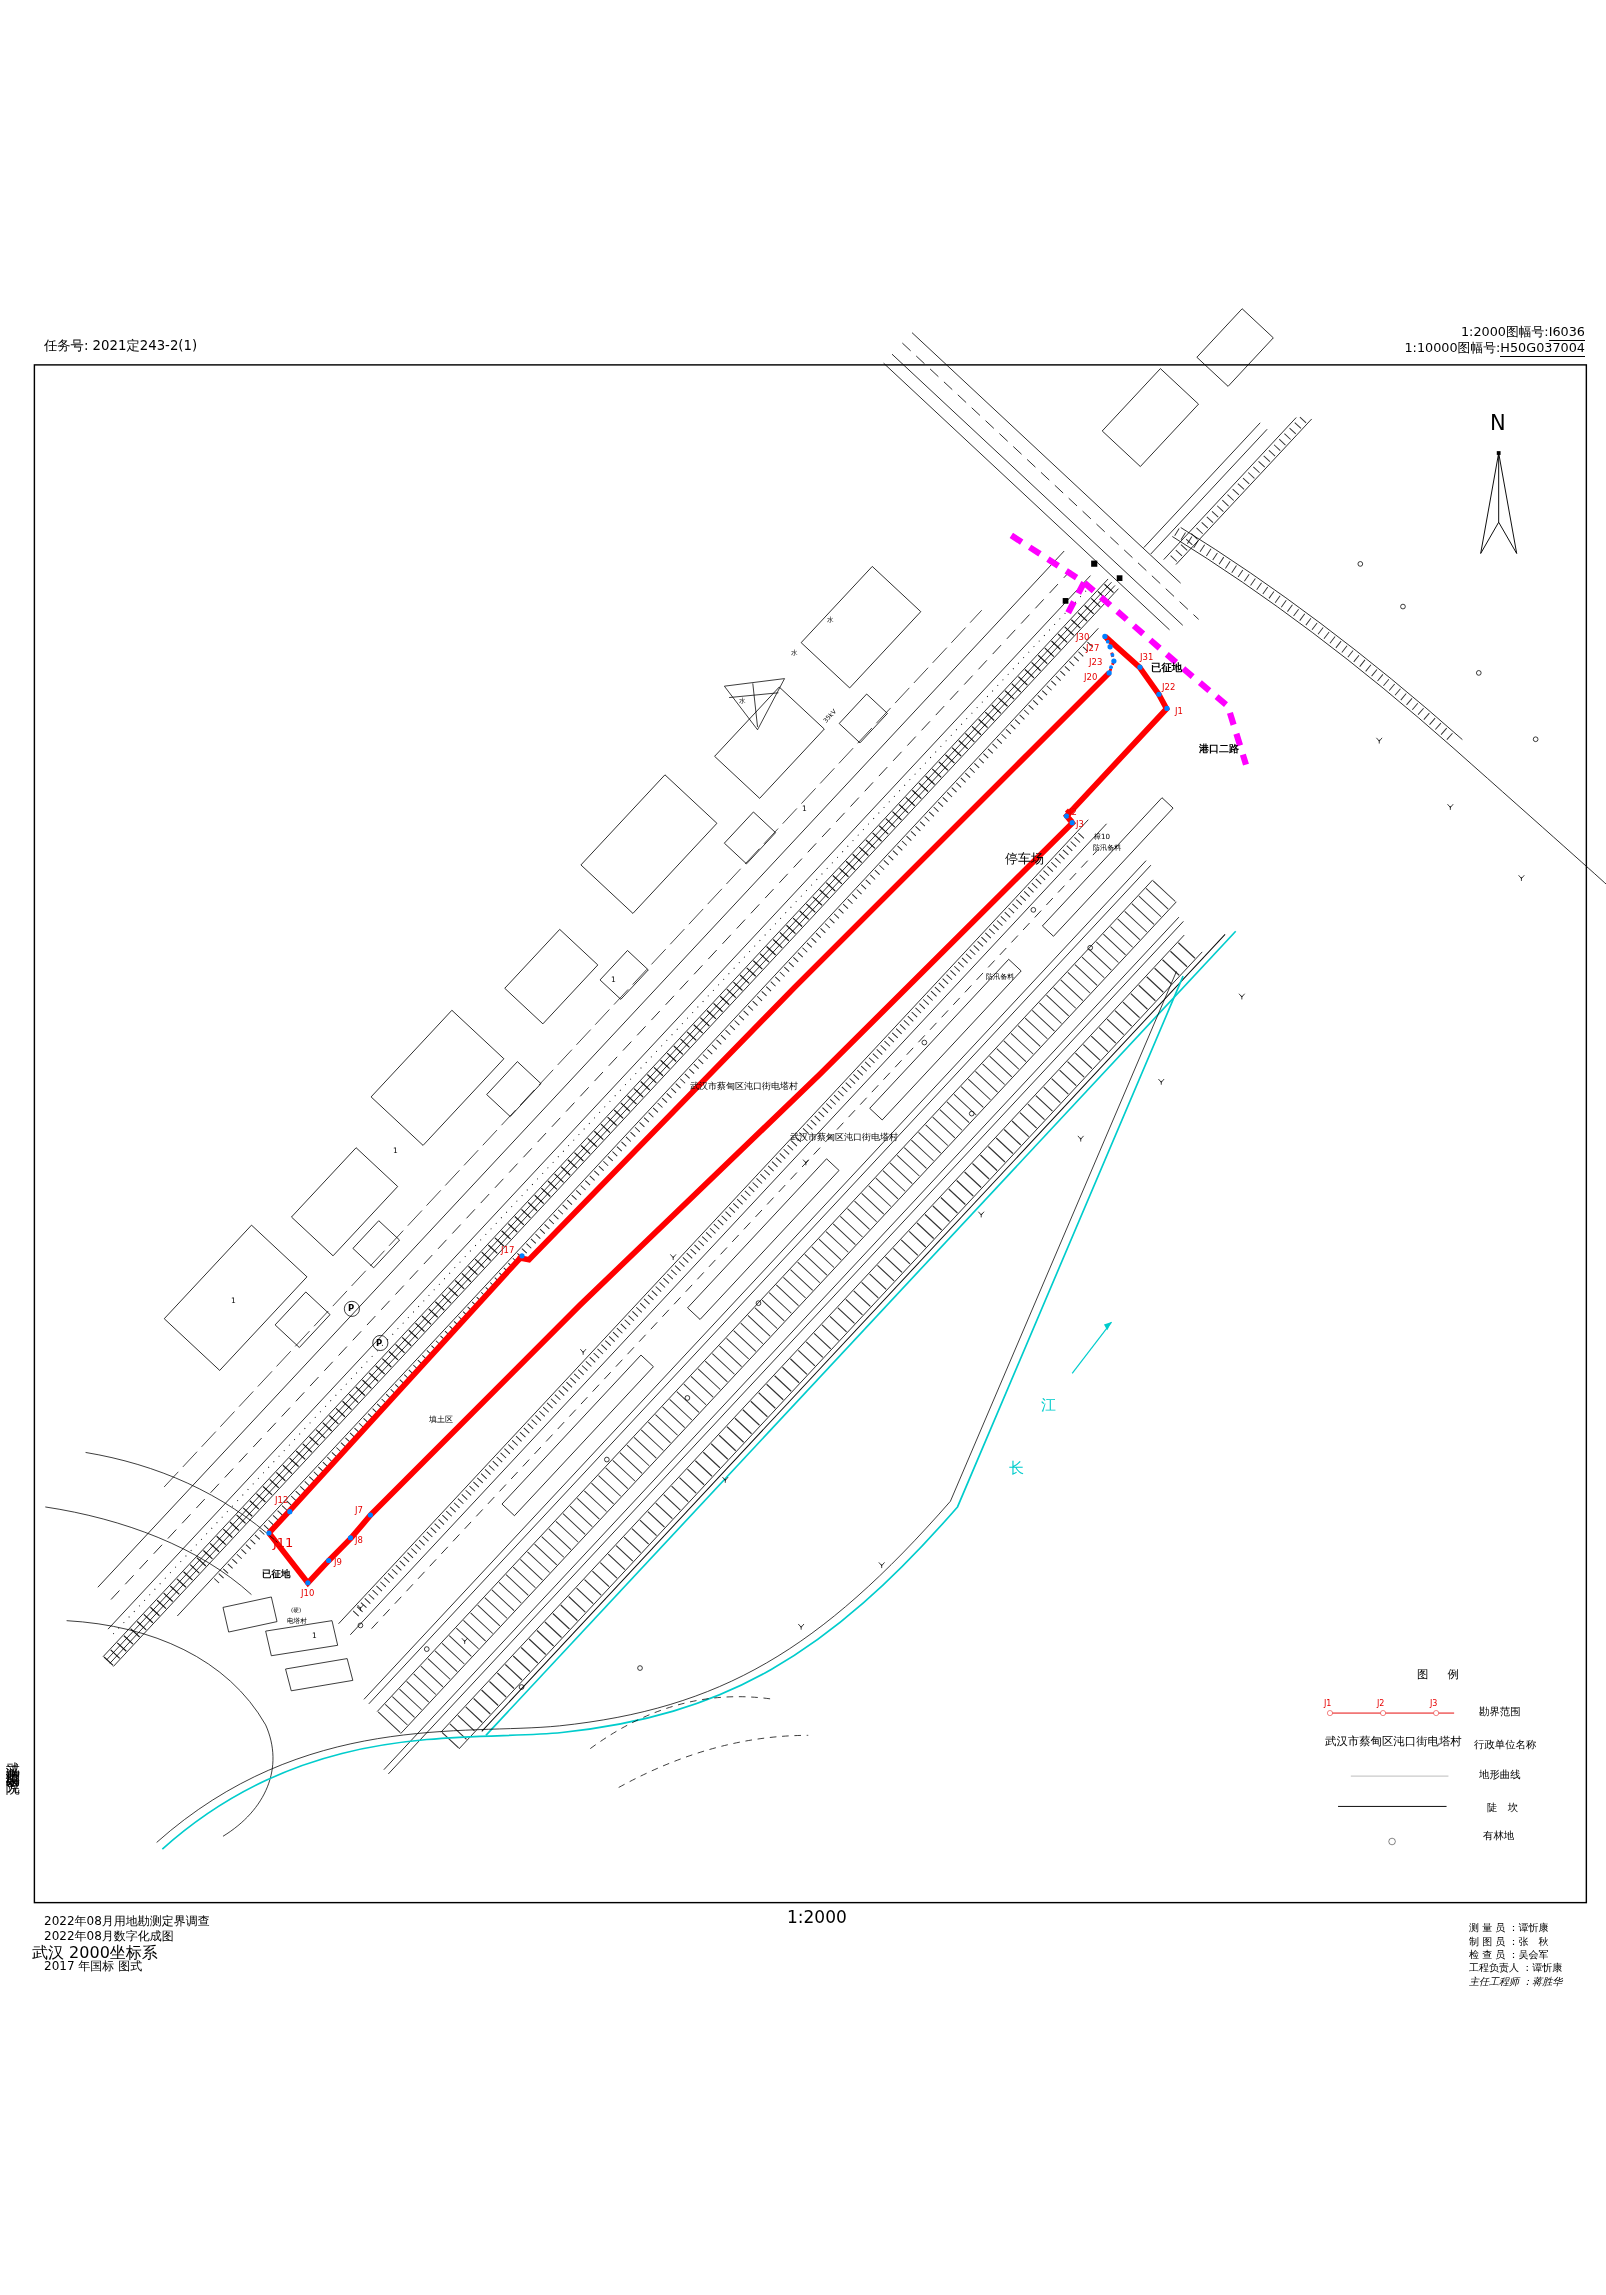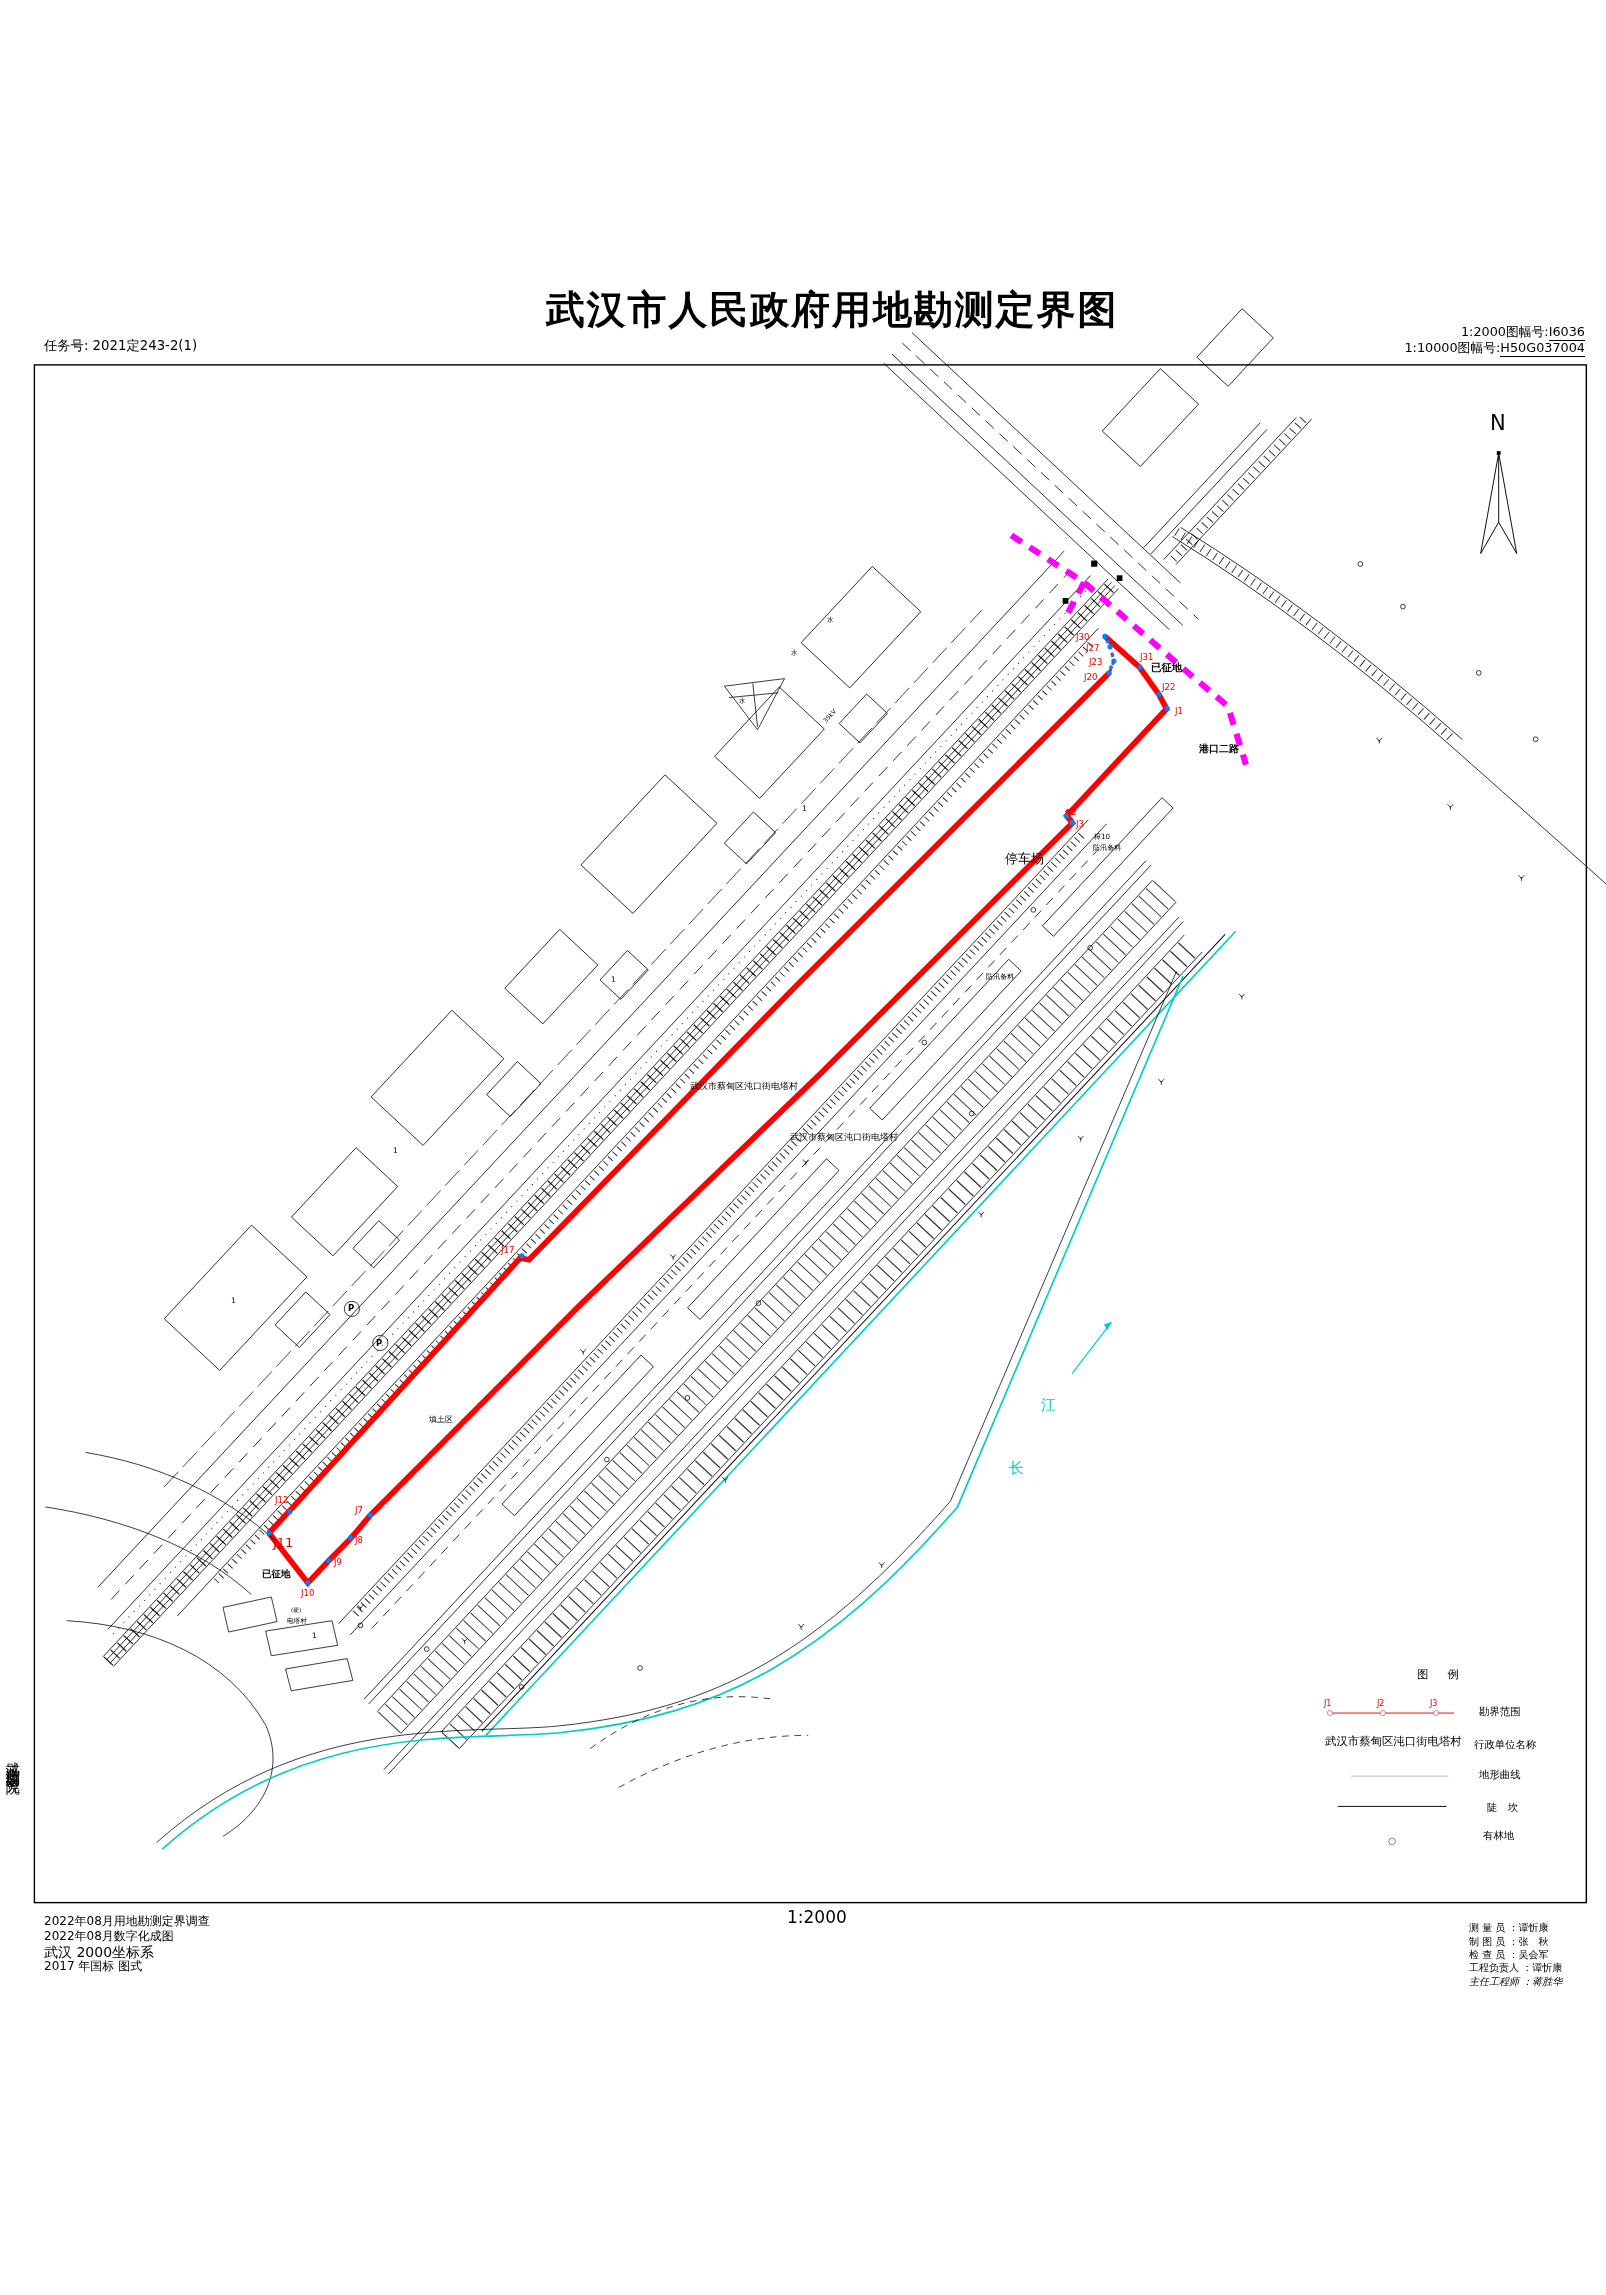--- a/index.html
+++ b/index.html
@@ -211,21 +211,20 @@
     <circle cx="2806" cy="3615" r="5.5" stroke="#e60000" fill="#fff"></circle>
     <circle cx="2918" cy="3615" r="5.5" stroke="#e60000" fill="#fff"></circle>
     <circle cx="3030" cy="3615" r="5.5" stroke="#e60000" fill="#fff"></circle>
     <line x1="2850" y1="3748" x2="3056" y2="3748" stroke="#888" stroke-width="1.2"></line>
     <line x1="2823" y1="3812" x2="3052" y2="3812" stroke="#000" stroke-width="2"></line>
     <circle cx="2937" cy="3886" r="7" stroke="#000"></circle>
   </g>
 </svg>
 
 <div class="lbl" style="left:44px;top:339px;font-size:13.3px;">任务号: 2021定243-2(1)</div>
-<div class="lbl b" style="left:832px;top:290px;font-size:39px;letter-spacing:1.9px;transform:translateX(-50%);">武汉市人民政府用地勘测定界图</div>
 <div class="lbl right" style="left:1232px;top:326px;width:353px;font-size:12.8px;"><span>1:2000图幅号:</span><span class="u">I6036</span></div>
 <div class="lbl right" style="left:1232px;top:342px;width:353px;font-size:12.8px;"><span>1:10000图幅号:</span><span class="u">H50G037004</span></div>
 <div class="lbl" style="left:1490px;top:413px;font-size:21px;">N</div>
 
 <div class="lbl vert" style="left:5.7px;top:1750px;font-size:14.2px;letter-spacing:2.8px;">武汉市测绘研究院</div>
 
 <div class="lbl sb" style="left:1151px;top:662px;font-size:10.4px;">已征地</div>
 <div class="lbl sb" style="left:1199px;top:744px;font-size:10px;">港口二路</div>
 <div class="lbl" style="left:690px;top:1082px;font-size:9px;">武汉市蔡甸区沌口街电塔村</div>
 <div class="lbl" style="left:790px;top:1133px;font-size:9px;">武汉市蔡甸区沌口街电塔村</div>
@@ -274,21 +273,21 @@
 <div class="lbl red" style="left:1430px;top:1700px;font-size:8px;">J3</div>
 <div class="lbl" style="left:1479px;top:1706px;font-size:10.4px;">勘界范围</div>
 <div class="lbl" style="left:1325px;top:1736px;font-size:11.4px;">武汉市蔡甸区沌口街电塔村</div>
 <div class="lbl" style="left:1474px;top:1739px;font-size:10.4px;">行政单位名称</div>
 <div class="lbl" style="left:1479px;top:1769px;font-size:10.4px;">地形曲线</div>
 <div class="lbl" style="left:1487px;top:1802px;font-size:10.4px;">陡　坎</div>
 <div class="lbl" style="left:1483px;top:1830px;font-size:10.4px;">有林地</div>
 
 <div class="lbl" style="left:44px;top:1915px;font-size:12px;text-align:center;">2022年08月用地勘测定界调查</div>
 <div class="lbl" style="left:44px;top:1930px;font-size:12px;">2022年08月数字化成图</div>
-<div class="lbl" style="left:44px;top:1945px;font-size:14px;">武汉 2000坐标系</div>
+<div class="lbl" style="left:32px;top:1945px;font-size:16px;">武汉 2000坐标系</div>
 <div class="lbl" style="left:44px;top:1960px;font-size:12px;">2017 年国标 图式</div>
 <div class="lbl" style="left:787px;top:1909px;font-size:17px;">1:2000</div>
 <div class="lbl" style="left:1469px;top:1923px;font-size:10px;">测 量 员 ：谭忻康</div>
 <div class="lbl" style="left:1469px;top:1937px;font-size:10px;">制 图 员 ：张　秋</div>
 <div class="lbl" style="left:1469px;top:1950px;font-size:10px;">检 查 员 ：吴会军</div>
 <div class="lbl" style="left:1469px;top:1963px;font-size:10px;">工程负责人 ：谭忻康</div>
 <div class="lbl" style="left:1469px;top:1977px;font-size:10px;font-style:italic;">主任工程师 ：蒋胜华</div>
 
 </div>
 

